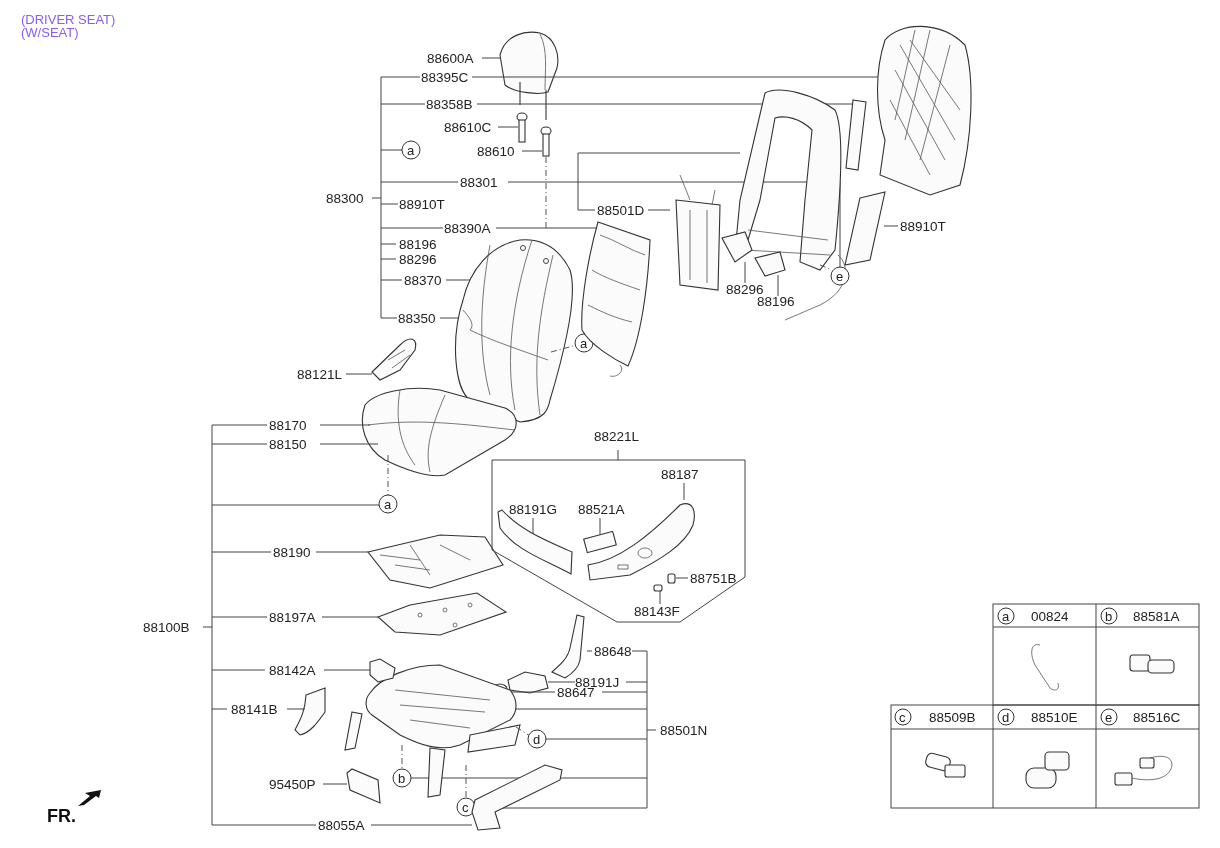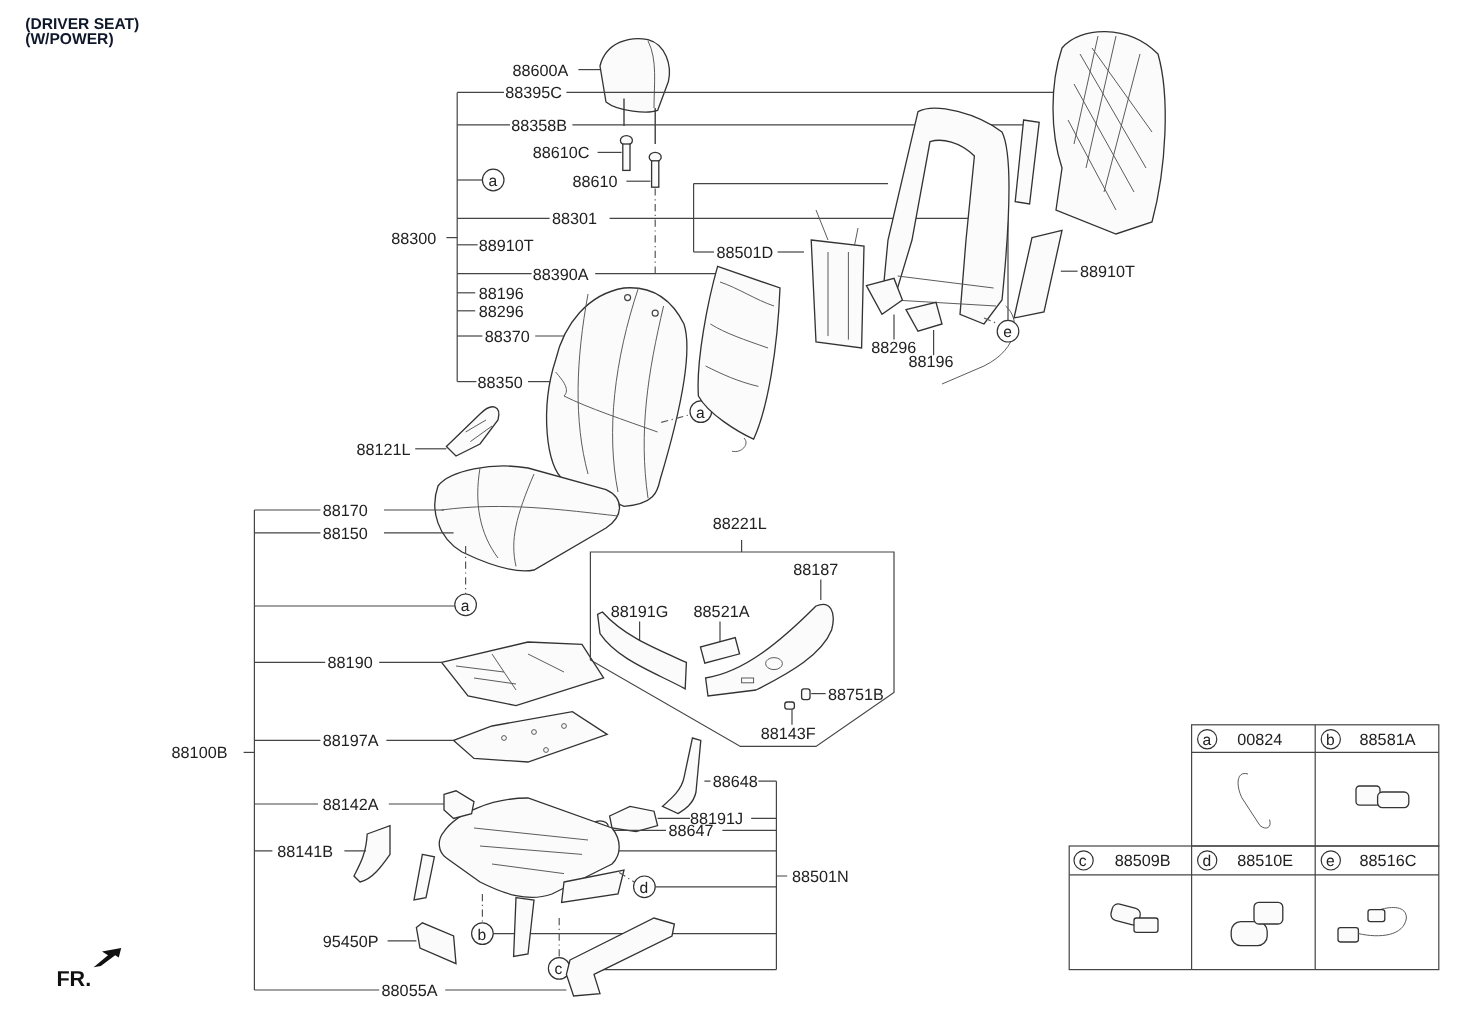--- a/index.html
+++ b/index.html
@@ -1,35 +1,35 @@
 <!DOCTYPE html>
 <html><head>
 <meta charset="utf-8">
 <style>
   html, body { margin: 0; padding: 0; background: #ffffff; }
   body { width: 1220px; height: 848px; position: relative; overflow: hidden;
          font-family: "Liberation Sans", sans-serif; color: #222; }
   #diagram { position: absolute; left: 0; top: 0; width: 1220px; height: 848px; }
-  .header-note { position: absolute; left: 21px; top: 13px; font-size: 13px; line-height: 13px; color: #0f172a; font-weight: bold; }
+  .header-note { position: absolute; left: 21px; top: 13px; font-size: 13px; line-height: 13px; color: #8b5cf6; }
   .part-label { font-family: "Liberation Sans", sans-serif; font-size: 13.5px; fill: #222; }
   .ref-text { font-family: "Liberation Sans", sans-serif; font-size: 13.5px; fill: #222; }
   .callout-text { font-family: "Liberation Sans", sans-serif; font-size: 13px; fill: #222; }
   .fr-text { font-family: "Liberation Sans", sans-serif; font-size: 18px; font-weight: bold; fill: #111; }
   .lead { stroke: #444; stroke-width: 1; fill: none; }
   .dash { stroke: #555; stroke-width: 1; fill: none; stroke-dasharray: 6 3 1 3; }
   .part { stroke: #333; stroke-width: 1.1; fill: #fbfbfb; }
   .detail { stroke: #555; stroke-width: 0.8; fill: none; }
   .tbl { stroke: #444; stroke-width: 1; fill: none; }
 </style>
 </head>
 <body>
 
 <div class="header-note">
   <div>(DRIVER SEAT)</div>
-  <div>(W/POWER)</div>
+  <div>(W/SEAT)</div>
 </div>
 
 <svg id="diagram" viewBox="0 0 1220 848" xmlns="http://www.w3.org/2000/svg">
 
   <g>
     <line class="lead" x1="381" y1="77" x2="381" y2="318"></line>
     <line class="lead" x1="372" y1="198" x2="381" y2="198"></line>
     <line class="lead" x1="381" y1="77" x2="420" y2="77"></line>
     <line class="lead" x1="381" y1="104" x2="425" y2="104"></line>
     <line class="lead" x1="381" y1="150" x2="402" y2="150"></line>

